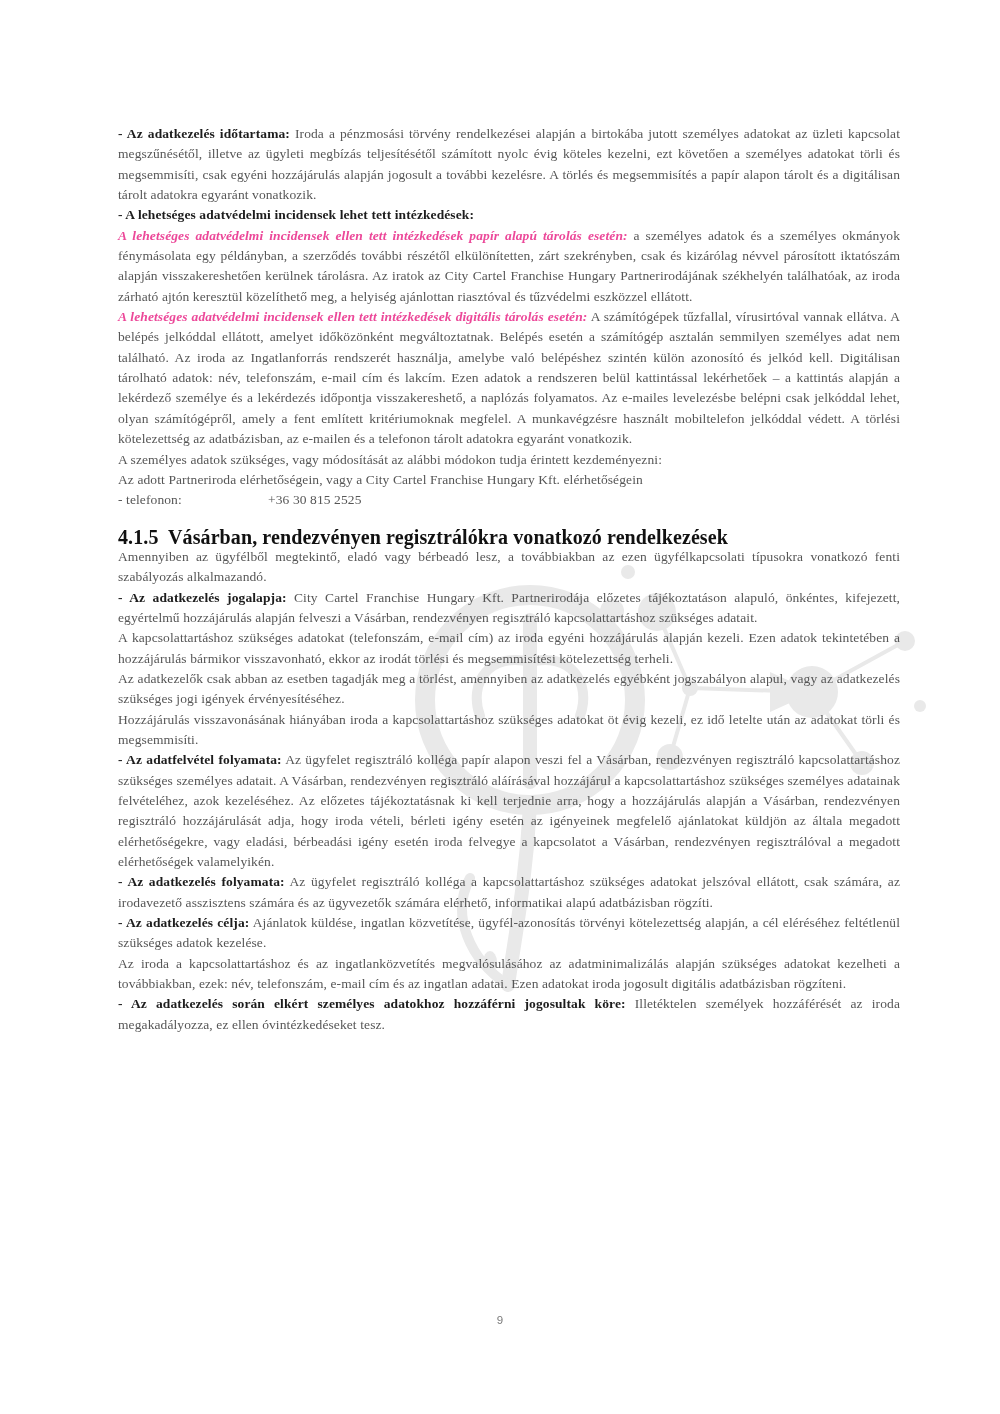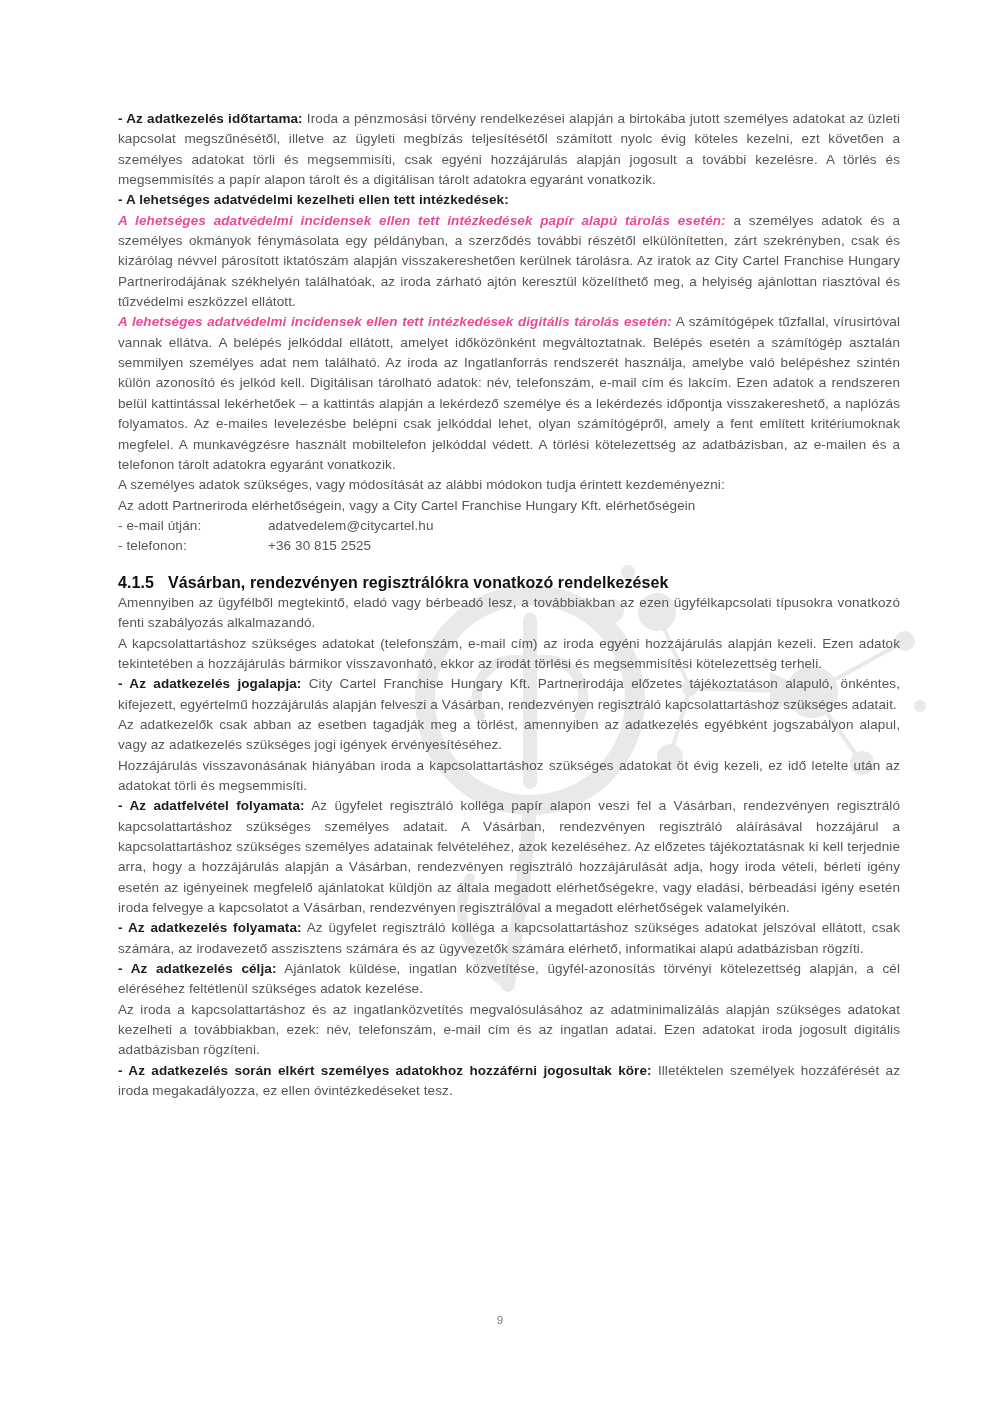--- a/index.html
+++ b/index.html
@@ -8,33 +8,34 @@
     width:1000px;height:1414px;
     background:#ffffff;
     overflow:hidden;
     font-family:"Liberation Sans","DejaVu Sans",sans-serif;
   }
   .watermark{
     position:absolute;left:0;top:0;width:1000px;height:1414px;
     z-index:0;pointer-events:none;
   }
   .content{
-    position:absolute;left:118px;top:109px;width:782px;
+    position:absolute;left:118px;top:124px;width:782px;
     z-index:1;
     font-size:13.5px;line-height:20.35px;
     color:#565656;
     text-align:justify;
     letter-spacing:0.1px;
+    font-family:Liberation Serif, serif;
   }
   .content p{margin:0;padding:0;}
   .lead-bold{font-weight:700;color:#1d1d1d;}
   .lead-bold-italic{font-weight:700;font-style:italic;color:#ec4899;}
   .section-heading{
     margin:16px 0 0 0;padding:0;
-    font-size:16px;line-height:20.35px;
+    font-size:20px;line-height:20.35px;
     font-weight:700;color:#111111;
     text-align:left;
   }
   .section-number{display:inline-block;width:50px;}
   .contact-row{display:flex;text-align:left;}
   .contact-label{display:inline-block;width:150px;flex:0 0 150px;}
   .contact-value{flex:1;}
   .page-number{
     position:absolute;left:0;top:1314px;width:1000px;
     text-align:center;font-size:11.5px;color:#7a7a7a;z-index:1;
@@ -69,37 +70,33 @@
       <circle cx="670" cy="757" r="13"></circle>
       <circle cx="862" cy="763" r="12"></circle>
       <circle cx="905" cy="641" r="10"></circle>
       <circle cx="920" cy="706" r="6"></circle>
       <ellipse cx="490" cy="962" rx="7" ry="11"></ellipse>
     </g>
   </svg>
 
   <main class="content">
       <p><span class="lead-bold">- Az adatkezelés időtartama:</span> <span>Iroda a pénzmosási törvény rendelkezései alapján a birtokába jutott személyes adatokat az üzleti kapcsolat megszűnésétől, illetve az ügyleti megbízás teljesítésétől számított nyolc évig köteles kezelni, ezt követően a személyes adatokat törli és megsemmisíti, csak egyéni hozzájárulás alapján jogosult a további kezelésre. A törlés és megsemmisítés a papír alapon tárolt és a digitálisan tárolt adatokra egyaránt vonatkozik.</span></p>
-      <p><span class="lead-bold">- A lehetséges adatvédelmi kezelheti ellen tett intézkedések:</span></p>
+      <p><span class="lead-bold">- A lehetséges adatvédelmi incidensek lehet tett intézkedések:</span></p>
       <p><span class="lead-bold-italic">A lehetséges adatvédelmi incidensek ellen tett intézkedések papír alapú tárolás esetén:</span> <span>a személyes adatok és a személyes okmányok fénymásolata egy példányban, a szerződés további részétől elkülönítetten, zárt szekrényben, csak és kizárólag névvel párosított iktatószám alapján visszakereshetően kerülnek tárolásra. Az iratok az City Cartel Franchise Hungary Partnerirodájának székhelyén találhatóak, az iroda zárható ajtón keresztül közelíthető meg, a helyiség ajánlottan riasztóval és tűzvédelmi eszközzel ellátott.</span></p>
       <p><span class="lead-bold-italic">A lehetséges adatvédelmi incidensek ellen tett intézkedések digitális tárolás esetén:</span> <span>A számítógépek tűzfallal, vírusirtóval vannak ellátva. A belépés jelkóddal ellátott, amelyet időközönként megváltoztatnak. Belépés esetén a számítógép asztalán semmilyen személyes adat nem található. Az iroda az Ingatlanforrás rendszerét használja, amelybe való belépéshez szintén külön azonosító és jelkód kell. Digitálisan tárolható adatok: név, telefonszám, e-mail cím és lakcím. Ezen adatok a rendszeren belül kattintással lekérhetőek – a kattintás alapján a lekérdező személye és a lekérdezés időpontja visszakereshető, a naplózás folyamatos. Az e-mailes levelezésbe belépni csak jelkóddal lehet, olyan számítógépről, amely a fent említett kritériumoknak megfelel. A munkavégzésre használt mobiltelefon jelkóddal védett. A törlési kötelezettség az adatbázisban, az e-mailen és a telefonon tárolt adatokra egyaránt vonatkozik.</span></p>
       <p><span>A személyes adatok szükséges, vagy módosítását az alábbi módokon tudja érintett kezdeményezni:</span></p>
       <p><span>Az adott Partneriroda elérhetőségein, vagy a City Cartel Franchise Hungary Kft. elérhetőségein</span></p>
-      <div class="contact-row">
-        <span class="contact-label">- e-mail útján:</span>
-        <span class="contact-value">adatvedelem@citycartel.hu</span>
-      </div>
       <div class="contact-row">
         <span class="contact-label">- telefonon:</span>
         <span class="contact-value">+36 30 815 2525</span>
       </div>
       <h2 class="section-heading"><span class="section-number">4.1.5</span><span>Vásárban, rendezvényen regisztrálókra vonatkozó rendelkezések</span></h2>
       <p><span>Amennyiben az ügyfélből megtekintő, eladó vagy bérbeadó lesz, a továbbiakban az ezen ügyfélkapcsolati típusokra vonatkozó fenti szabályozás alkalmazandó.</span></p>
+      <p><span class="lead-bold">- Az adatkezelés jogalapja:</span> <span>City Cartel Franchise Hungary Kft. Partnerirodája előzetes tájékoztatáson alapuló, önkéntes, kifejezett, egyértelmű hozzájárulás alapján felveszi a Vásárban, rendezvényen regisztráló kapcsolattartáshoz szükséges adatait.</span></p>
       <p><span>A kapcsolattartáshoz szükséges adatokat (telefonszám, e-mail cím) az iroda egyéni hozzájárulás alapján kezeli. Ezen adatok tekintetében a hozzájárulás bármikor visszavonható, ekkor az irodát törlési és megsemmisítési kötelezettség terheli.</span></p>
-      <p><span class="lead-bold">- Az adatkezelés jogalapja:</span> <span>City Cartel Franchise Hungary Kft. Partnerirodája előzetes tájékoztatáson alapuló, önkéntes, kifejezett, egyértelmű hozzájárulás alapján felveszi a Vásárban, rendezvényen regisztráló kapcsolattartáshoz szükséges adatait.</span></p>
       <p><span>Az adatkezelők csak abban az esetben tagadják meg a törlést, amennyiben az adatkezelés egyébként jogszabályon alapul, vagy az adatkezelés szükséges jogi igények érvényesítéséhez.</span></p>
       <p><span>Hozzájárulás visszavonásának hiányában iroda a kapcsolattartáshoz szükséges adatokat öt évig kezeli, ez idő letelte után az adatokat törli és megsemmisíti.</span></p>
       <p><span class="lead-bold">- Az adatfelvétel folyamata:</span> <span>Az ügyfelet regisztráló kolléga papír alapon veszi fel a Vásárban, rendezvényen regisztráló kapcsolattartáshoz szükséges személyes adatait. A Vásárban, rendezvényen regisztráló aláírásával hozzájárul a kapcsolattartáshoz szükséges személyes adatainak felvételéhez, azok kezeléséhez. Az előzetes tájékoztatásnak ki kell terjednie arra, hogy a hozzájárulás alapján a Vásárban, rendezvényen regisztráló hozzájárulását adja, hogy iroda vételi, bérleti igény esetén az igényeinek megfelelő ajánlatokat küldjön az általa megadott elérhetőségekre, vagy eladási, bérbeadási igény esetén iroda felvegye a kapcsolatot a Vásárban, rendezvényen regisztrálóval a megadott elérhetőségek valamelyikén.</span></p>
       <p><span class="lead-bold">- Az adatkezelés folyamata:</span> <span>Az ügyfelet regisztráló kolléga a kapcsolattartáshoz szükséges adatokat jelszóval ellátott, csak számára, az irodavezető asszisztens számára és az ügyvezetők számára elérhető, informatikai alapú adatbázisban rögzíti.</span></p>
       <p><span class="lead-bold">- Az adatkezelés célja:</span> <span>Ajánlatok küldése, ingatlan közvetítése, ügyfél-azonosítás törvényi kötelezettség alapján, a cél eléréséhez feltétlenül szükséges adatok kezelése.</span></p>
       <p><span>Az iroda a kapcsolattartáshoz és az ingatlanközvetítés megvalósulásához az adatminimalizálás alapján szükséges adatokat kezelheti a továbbiakban, ezek: név, telefonszám, e-mail cím és az ingatlan adatai. Ezen adatokat iroda jogosult digitális adatbázisban rögzíteni.</span></p>
       <p><span class="lead-bold">- Az adatkezelés során elkért személyes adatokhoz hozzáférni jogosultak köre:</span> <span>Illetéktelen személyek hozzáférését az iroda megakadályozza, ez ellen óvintézkedéseket tesz.</span></p>
     </main>
 
   <div class="page-number">9</div>

